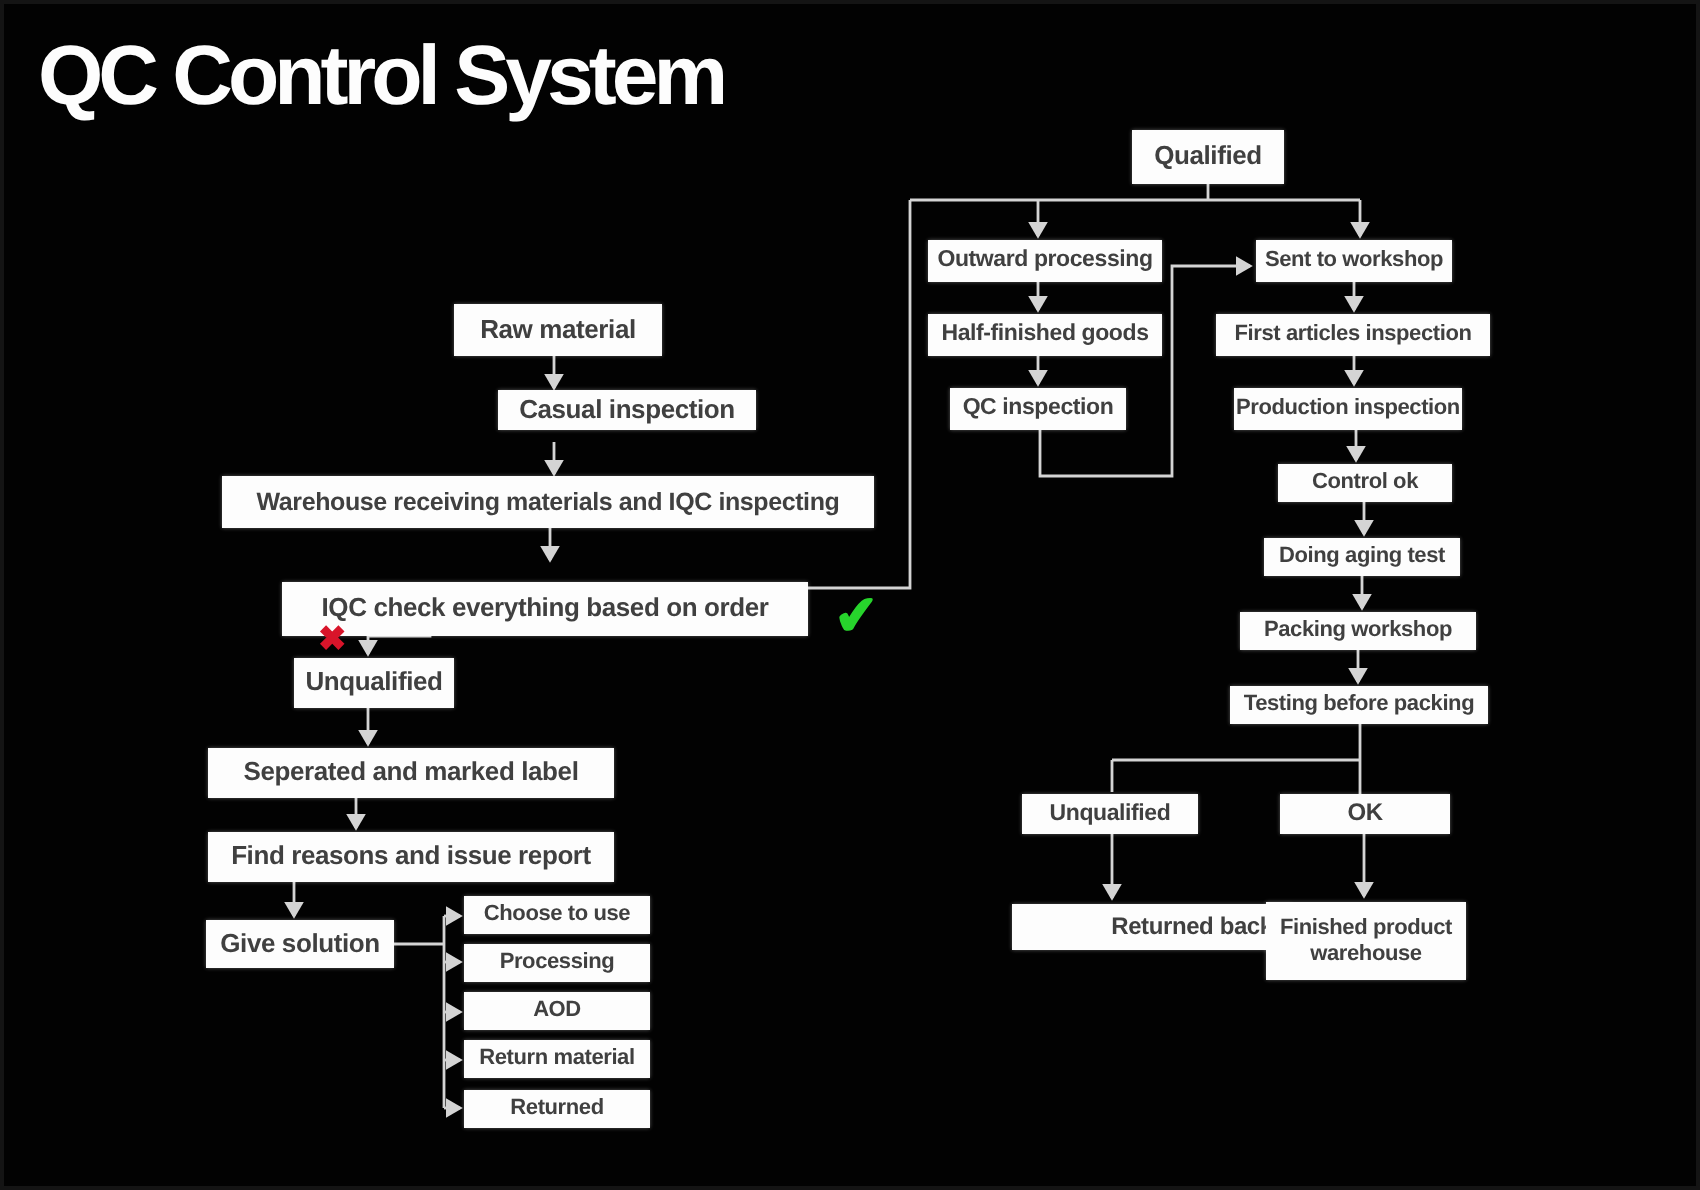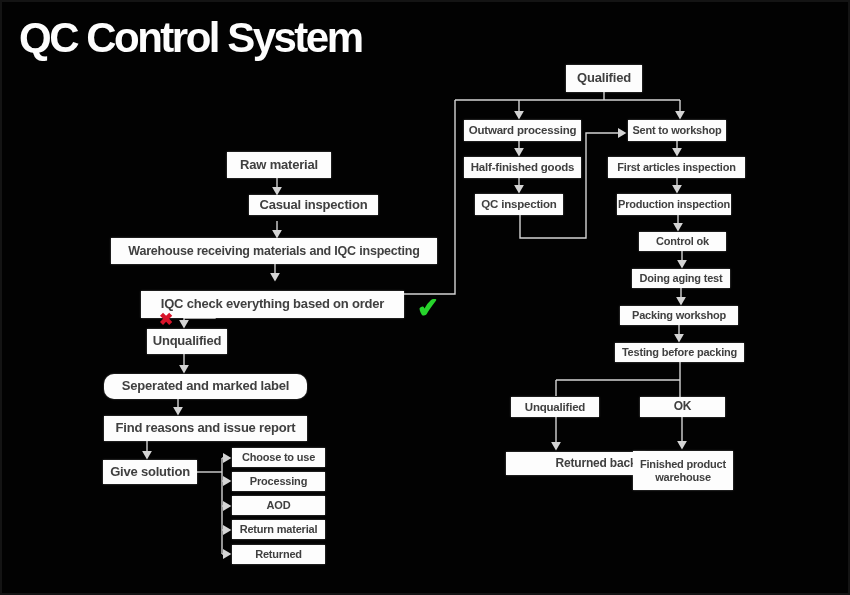--- a/index.html
+++ b/index.html
@@ -73,21 +73,21 @@
         <polyline class="edge" points="682,417 682,448" marker-end="url(#arrow-head)"></polyline>
       </g>
   </svg>
 
   <div id="node-layer">
       <div class="node" style="left: 227px; top: 152px; width: 104px; height: 26px; font-size: 13px;">Raw material</div>
       <div class="node" style="left: 214px; top: 195px; width: 129px; height: 20px; font-size: 13px; margin-left: 35px;">Casual inspection</div>
       <div class="node" style="left: 111px; top: 238px; width: 326px; height: 26px; font-size: 12.5px;">Warehouse receiving materials and IQC inspecting</div>
       <div class="node" style="left: 141px; top: 281px; width: 263px; height: 27px; font-size: 13px; margin-top: 10px;">IQC check everything based on order</div>
       <div class="node" style="left: 147px; top: 329px; width: 80px; height: 25px; font-size: 13px;">Unqualified</div>
-      <div class="node" style="left: 104px; top: 374px; width: 203px; height: 25px; font-size: 13px; border-radius: 10px;">Seperated and marked label</div>
+      <div class="node" style="left: 104px; top: 374px; width: 203px; height: 25px; font-size: 13px;">Seperated and marked label</div>
       <div class="node" style="left: 104px; top: 416px; width: 203px; height: 25px; font-size: 13px;">Find reasons and issue report</div>
       <div class="node" style="left: 103px; top: 460px; width: 94px; height: 24px; font-size: 13px;">Give solution</div>
       <div class="node" style="left: 232px; top: 448px; width: 93px; height: 19px; font-size: 11px;">Choose to use</div>
       <div class="node" style="left: 232px; top: 472px; width: 93px; height: 19px; font-size: 11px;">Processing</div>
       <div class="node" style="left: 232px; top: 496px; width: 93px; height: 19px; font-size: 11px;">AOD</div>
       <div class="node" style="left: 232px; top: 520px; width: 93px; height: 19px; font-size: 11px;">Return material</div>
       <div class="node" style="left: 232px; top: 545px; width: 93px; height: 19px; font-size: 11px;">Returned</div>
       <div class="node" style="left: 566px; top: 65px; width: 76px; height: 27px; font-size: 13px;">Qualified</div>
       <div class="node" style="left: 464px; top: 120px; width: 117px; height: 21px; font-size: 11.5px;">Outward processing</div>
       <div class="node" style="left: 464px; top: 157px; width: 117px; height: 21px; font-size: 11.5px;">Half-finished goods</div>

